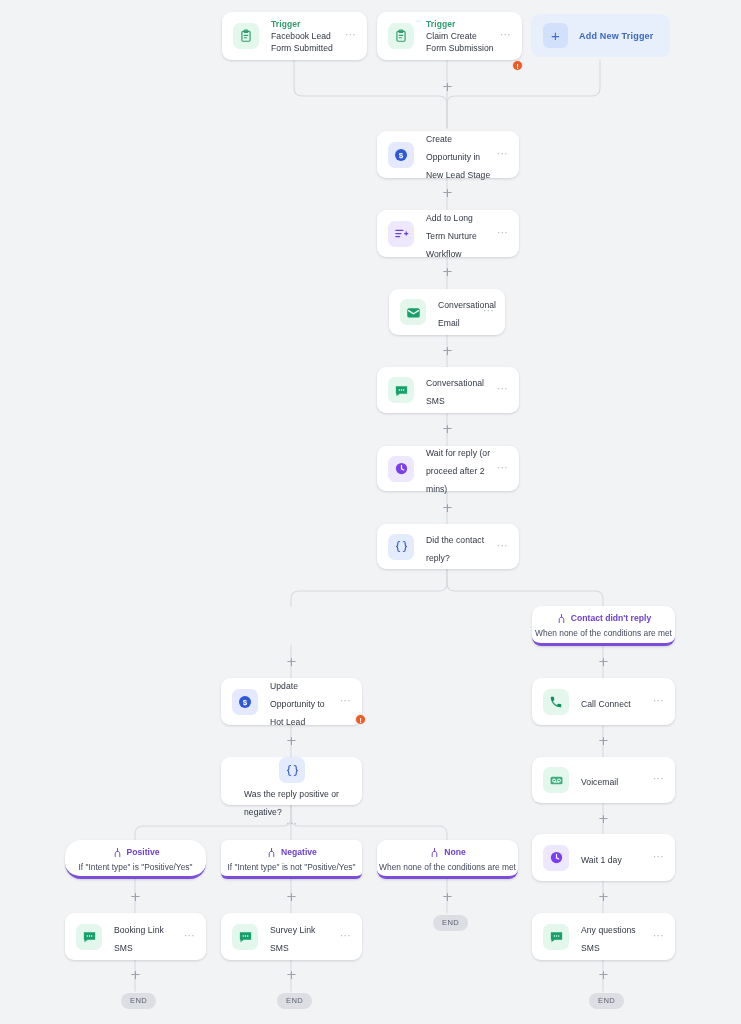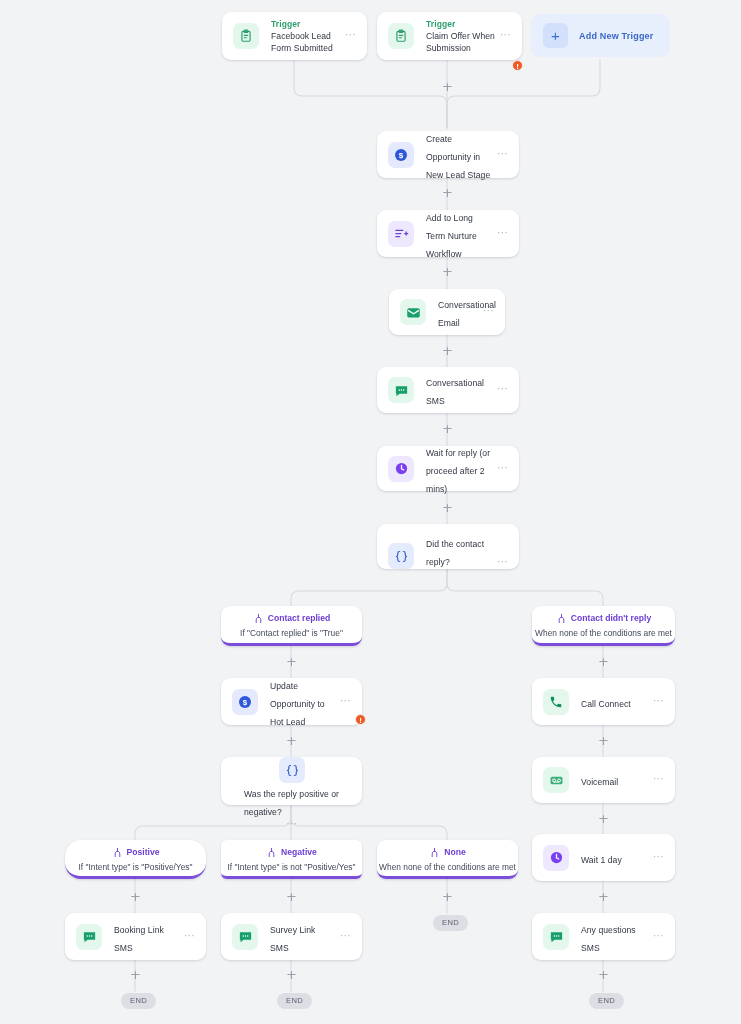--- a/index.html
+++ b/index.html
@@ -219,21 +219,21 @@
     <span class="ico green">
       <svg width="14" height="14" viewBox="0 0 24 24" fill="none" stroke="#2f9e6f" stroke-width="2" stroke-linecap="round" stroke-linejoin="round">
         <rect x="5" y="4" width="14" height="17" rx="2"></rect>
           <rect x="9" y="2" width="6" height="4" rx="1"></rect>
         <line x1="9" y1="11" x2="15" y2="11"></line>
           <line x1="9" y1="15" x2="13" y2="15"></line>
       </svg>
     </span>
     <span class="body">
       <span class="trig-label" style="display:block">Trigger</span>
-      <span class="title" style="display:block">Claim Offer When Submission</span>
+      <span class="title" style="display:block">Claim Create Form Submission</span>
     </span>
     <span class="dots">⋯</span>
   </div>
   <span class="errbadge" style="left:512px; top:60px;">!</span>
 
   <div class="addtrig" style="left:531px; top:14px; width:139px; height:43px;">
     <span class="plusbox">+</span>
     <span class="atlabel">Add New Trigger</span>
   </div>
 
@@ -297,42 +297,31 @@
       <svg width="15" height="15" viewBox="0 0 24 24">
           <circle cx="12" cy="12" r="9" fill="#7b3ff2"></circle>
           <path d="M12 7v5.5l3.5 2" stroke="#fff" stroke-width="2" fill="none" stroke-linecap="round"></path>
         </svg>
     </span>
     <span class="body"><span class="title">Wait for reply (or proceed after 2 mins)</span></span>
     <span class="dots">⋯</span>
   </div>
   <div class="plusnode" style="left:441px; top:501px;">+</div>
 
-  <div class="node" style="left:377px; top:524px; width:142px; height:45px;align-items:flex-end;">
+  <div class="node" style="left:377px; top:524px; width:142px; height:45px;">
     <span class="ico lblue">
       <svg width="15" height="15" viewBox="0 0 24 24" fill="none" stroke="#3a5fc9" stroke-width="1.9" stroke-linecap="round" stroke-linejoin="round">
         <path d="M9 4c-2 0-3 1-3 3v2c0 1.6-1 2.5-2 3 1 .5 2 1.4 2 3v2c0 2 1 3 3 3"></path>
         <path d="M15 4c2 0 3 1 3 3v2c0 1.6 1 2.5 2 3-1 .5-2 1.4-2 3v2c0 2-1 3-3 3"></path>
       </svg>
     </span>
     <span class="body"><span class="title">Did the contact reply?</span></span>
     <span class="dots">⋯</span>
   </div>
 
-  <div class="cond" style="left:221px; top:606px; width:141px; height:40px;">
-    <span class="chead">
-      <svg width="11" height="11" viewBox="0 0 24 24" fill="none" stroke="#6d3fd4" stroke-width="2" stroke-linecap="round">
-        <path d="M12 3v6"></path>
-          <path d="M12 9c-2.5 0-5 2.5-5 6v6"></path>
-          <path d="M12 9c2.5 0 5 2.5 5 6v6"></path>
-      </svg>
-      <span>Contact replied</span>
-    </span>
-    <div class="csub">If "Contact replied" is "True"</div>
-  </div>
 
   <div class="cond" style="left:532px; top:606px; width:143px; height:40px;">
     <span class="chead">
       <svg width="11" height="11" viewBox="0 0 24 24" fill="none" stroke="#6d3fd4" stroke-width="2" stroke-linecap="round">
         <path d="M12 3v6"></path>
           <path d="M12 9c-2.5 0-5 2.5-5 6v6"></path>
           <path d="M12 9c2.5 0 5 2.5 5 6v6"></path>
       </svg>
       <span>Contact didn't reply</span>
     </span>

